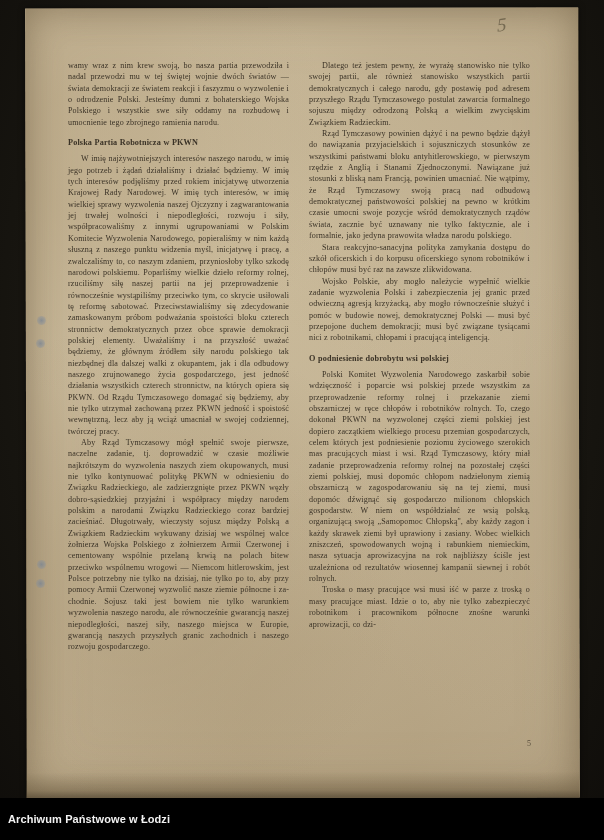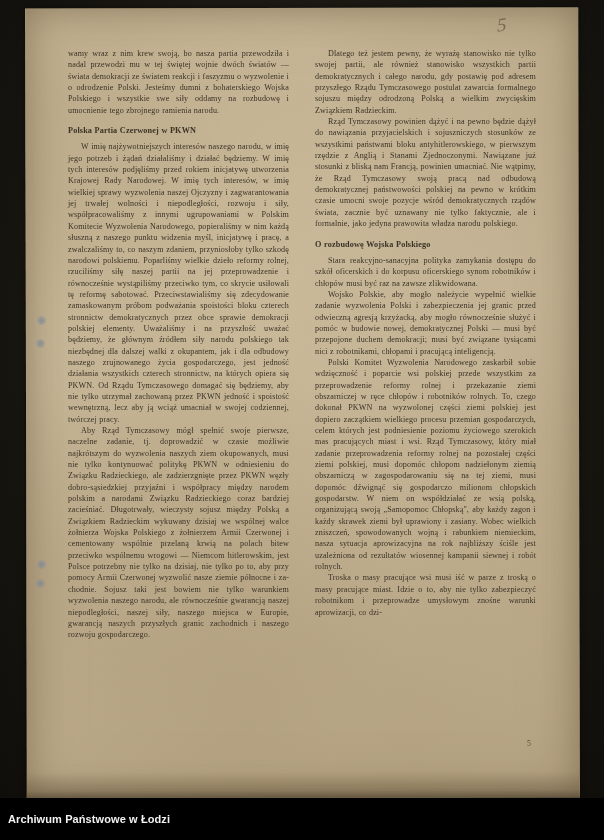--- a/index.html
+++ b/index.html
@@ -68,25 +68,25 @@
     left: 26px; top: 8px;
     width: 553px; height: 790px;
     pointer-events: none;
     box-shadow: inset 0 0 34px rgba(92,76,50,0.45);
   }
 
   
   #columns {
     position: absolute;
     left: 68px;
-    top: 48px;
+    top: 60px;
     width: 470px;
     height: 720px;
     display: flex;
-    gap: 26px;
+    gap: 20px;
     color: #3a3226;
   }
   .col {
     width: 221px;
     font-size: 8.1px;
     line-height: 11.35px;
     text-align: justify;
     text-justify: inter-word;
     letter-spacing: 0.12px;
     word-spacing: 0.3px;
@@ -177,32 +177,32 @@
   <div id="corner-number">5</div>
 
   <div class="margin-mark" id="mark-a"></div>
   <div class="margin-mark" id="mark-b"></div>
   <div class="margin-mark" id="mark-c"></div>
   <div class="margin-mark" id="mark-d"></div>
 
   <div id="columns">
     <div class="col" id="col-left">
         <p class="para cont">wamy wraz z nim krew swoją, bo nasza partia przewodziła i nadal przewodzi mu w tej świętej wojnie dwóch światów — świata demokracji ze światem reakcji i faszyzmu o wyzwolenie i o od­rodzenie Polski. Jesteśmy dumni z bohaterskiego Wojska Polskiego i wszystkie swe siły oddamy na rozbudowę i umocnienie tego zbrojnego ramienia narodu.</p>
-        <p class="heading">Polska Partia Czerwonej w PKWN</p>
+        <p class="heading">Polska Partia Robotnicza w PKWN</p>
         <p class="para">W imię najżywotniejszych interesów naszego narodu, w imię jego potrzeb i żądań dzia­łaliśmy i działać będziemy. W imię tych interesów podjęliśmy przed rokiem inicjatywę utworzenia Krajowej Rady Narodowej. W imię tych intere­sów, w imię wielkiej sprawy wyzwolenia naszej Ojczyzny i zagwarantowania jej trwałej wolności i niepodległości, rozwoju i siły, współpracowaliśmy z innymi ugrupowaniami w Polskim Komitecie Wyzwolenia Narodowego, popieraliśmy w nim każdą słuszną z naszego punktu widzenia myśl, inicjatywę i pracę, a zwalczaliśmy to, co naszym zdaniem, przyniosłoby tylko szkodę narodowi pol­skiemu. Poparliśmy wielkie dzieło reformy rolnej, rzuciliśmy siłę naszej partii na jej przeprowadze­nie i równocześnie wystąpiliśmy przeciwko tym, co skrycie usiłowali tę reformę sabotować. Prze­ciwstawialiśmy się zdecydowanie zamaskowanym próbom podważania spoistości bloku czterech stronnictw demokratycznych przez obce sprawie demokracji polskiej elementy. Uważaliśmy i na przyszłość uważać będziemy, że głównym źródłem siły narodu polskiego tak niezbędnej dla dalszej walki z okupantem, jak i dla odbudowy naszego zrujnowanego życia gospodarczego, jest jedność działania wszystkich czterech stronnictw, na któ­rych opiera się PKWN. Od Rządu Tymczasowego domagać się będziemy, aby nie tylko utrzymał za­chowaną przez PKWN jedność i spoistość wew­nętrzną, lecz aby ją wciąż umacniał w swojej co­dziennej, twórczej pracy.</p>
         <p class="para">Aby Rząd Tymczasowy mógł spełnić swoje pierwsze, naczelne zadanie, tj. doprowadzić w cza­sie możliwie najkrótszym do wyzwolenia naszych ziem okupowanych, musi nie tylko kontynuować politykę PKWN w odniesieniu do Związku Ra­dzieckiego, ale zadzierzgnięte przez PKWN węzły dobro-sąsiedzkiej przyjaźni i współpracy między narodem polskim a narodami Związku Radzieckie­go coraz bardziej zacieśniać. Długotrwały, wieczy­sty sojusz między Polską a Związkiem Radzieckim wykuwany dzisiaj we wspólnej walce żołnierza Wojska Polskiego z żołnierzem Armii Czerwonej i cementowany wspólnie przelaną krwią na polach bitew przeciwko wspólnemu wrogowi — Niemcom hitlerowskim, jest Polsce potrzebny nie tylko na dzisiaj, nie tylko po to, aby przy pomocy Armii Czerwonej wyzwolić nasze ziemie północne i za­chodnie. Sojusz taki jest bowiem nie tylko wa­runkiem wyzwolenia naszego narodu, ale równo­cześnie gwarancją naszej niepodległości, naszej siły, naszego miejsca w Europie, gwarancją naszych przyszłych granic zachodnich i naszego rozwoju gospodarczego.</p>
       </div>
     <div class="col" id="col-right">
         <p class="para">Dlatego też jestem pewny, że wyrażę stano­wisko nie tylko swojej partii, ale również stano­wisko wszystkich partii demokratycznych i całego narodu, gdy postawię pod adresem przyszłego Rządu Tymczasowego postulat zawarcia formalne­go sojuszu między odrodzoną Polską a wielkim zwycięskim Związkiem Radzieckim.</p>
         <p class="para">Rząd Tymczasowy powinien dążyć i na pewno będzie dążył do nawiązania przyjacielskich i so­juszniczych stosunków ze wszystkimi państwami bloku antyhitlerowskiego, w pierwszym rzędzie z Anglią i Stanami Zjednoczonymi. Nawiązane już stosunki z bliską nam Francją, powinien umacniać. Nie wątpimy, że Rząd Tymczasowy swoją pracą nad odbudową demokratycznej pań­stwowości polskiej na pewno w krótkim czasie umocni swoje pozycje wśród demokratycznych rzą­dów świata, zacznie być uznawany nie tylko faktycznie, ale i formalnie, jako jedyna prawowita władza narodu polskiego.</p>
-        <p class="heading">O rozbudowę Wojska Polskiego</p>
         <p class="para">Stara reakcyjno-sanacyjna polityka zamykania dostępu do szkół oficerskich i do korpusu oficer­skiego synom robotników i chłopów musi być raz na zawsze zlikwidowana.</p>
         <p class="para">Wojsko Polskie, aby mogło należycie wypełnić wielkie zadanie wyzwolenia Polski i zabezpieczenia jej granic przed odwieczną agresją krzyżacką, aby mogło równocześnie służyć i pomóc w budowie nowej, demokratycznej Polski — musi być prze­pojone duchem demokracji; musi być związane ty­siącami nici z robotnikami, chłopami i pracującą inteligencją.</p>
+        <p class="heading">O podniesienie dobrobytu wsi polskiej</p>
         <p class="para">Polski Komitet Wyzwolenia Narodowego za­skarbił sobie wdzięczność i poparcie wsi polskiej przede wszystkim za przeprowadzenie reformy rolnej i przekazanie ziemi obszarniczej w ręce chłopów i robotników rolnych. To, czego dokonał PKWN na wyzwolonej części ziemi polskiej jest dopiero zaczątkiem wielkiego procesu przemian gospodarczych, celem których jest podniesienie po­ziomu życiowego szerokich mas pracujących miast i wsi. Rząd Tymczasowy, który miał zadanie prze­prowadzenia reformy rolnej na pozostałej części ziemi polskiej, musi dopomóc chłopom nadzieło­nym ziemią obszarniczą w zagospodarowaniu się na tej ziemi, musi dopomóc dźwignąć się gospo­darczo milionom chłopskich gospodarstw. W niem on współdziałać ze wsią polską, organizującą swoją „Samopomoc Chłopską", aby każdy zagon i każdy skrawek ziemi był uprawiony i zasiany. Wobec wielkich zniszczeń, spowodowanych wojną i rabun­kiem niemieckim, nasza sytuacja aprowizacyjna na rok najbliższy ściśle jest uzależniona od rezulta­tów wiosennej kampanii siewnej i robót rolnych.</p>
-        <p class="para">Troska o masy pracujące wsi musi iść w parze z troską o masy pracujące miast. Idzie o to, aby nie tylko zabezpieczyć robotnikom i przeprowadze umysłowym znośne warunki aprowizacji, co dzi-</p>
+        <p class="para">Troska o masy pracujące wsi musi iść w parze z troską o masy pracujące miast. Idzie o to, aby nie tylko zabezpieczyć robotnikom i pracownikom północne znośne warunki aprowizacji, co dzi-</p>
       </div>
   </div>
 
   <div id="folio-number">5</div>
 
   <div id="footer">
     <span id="footer-text">Archiwum Państwowe w Łodzi</span>
   </div>
 
 </div>

